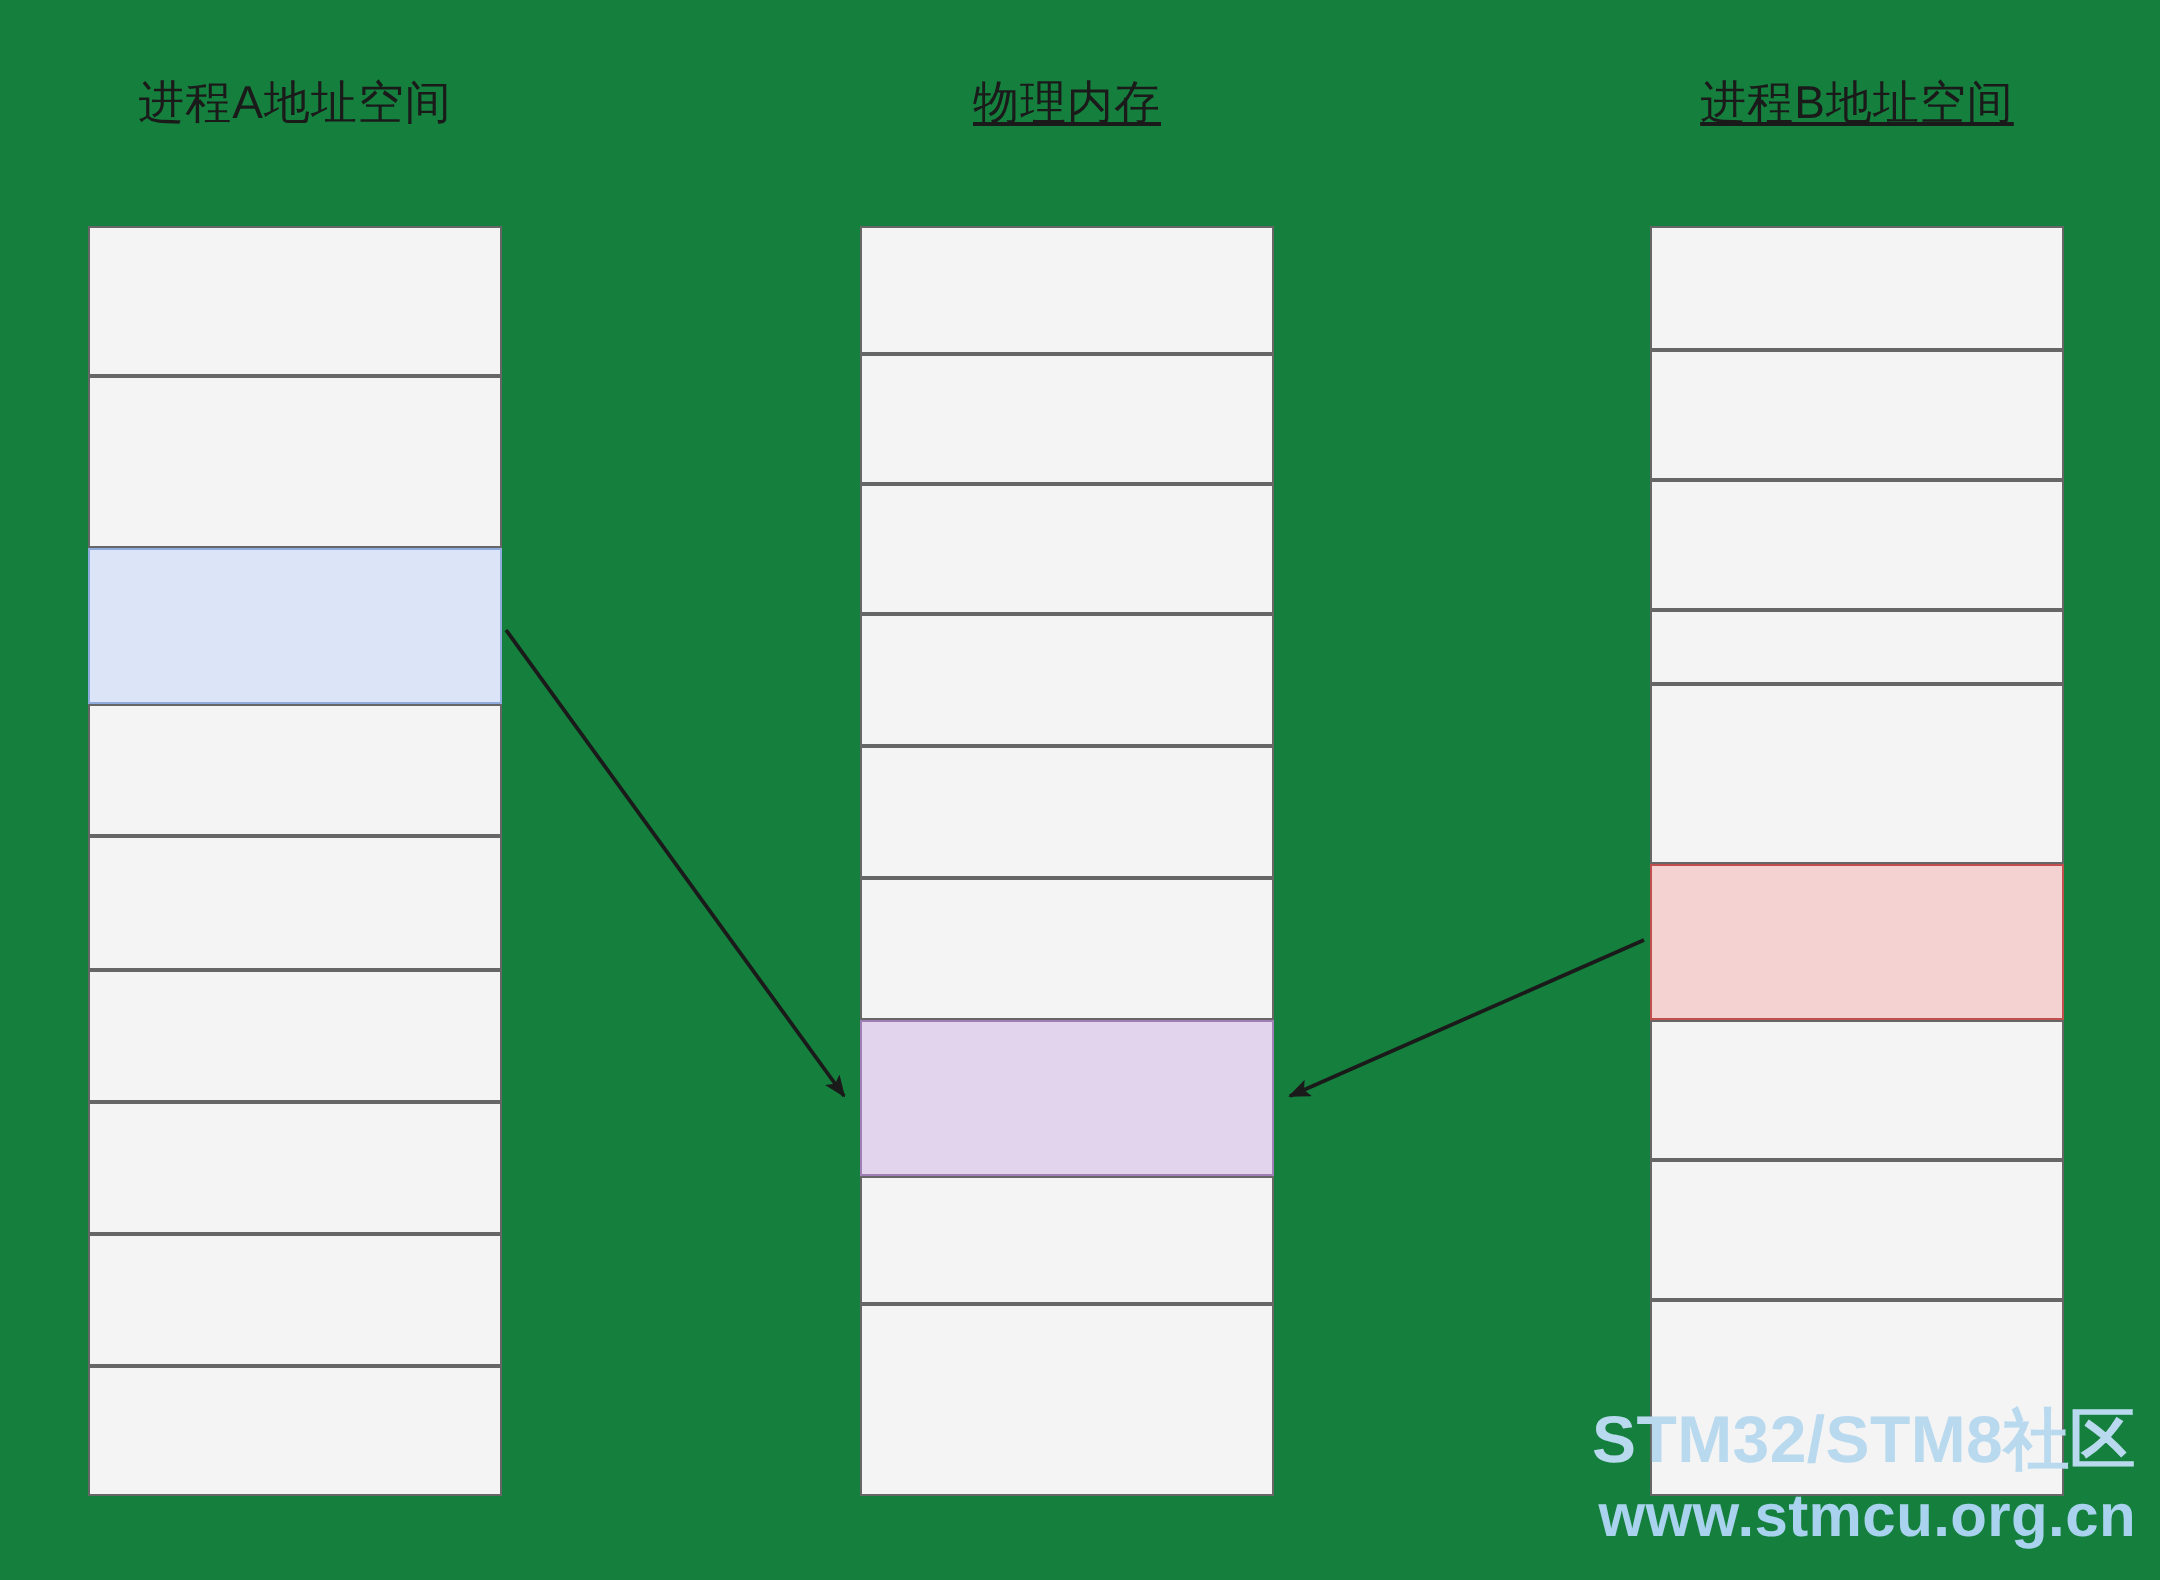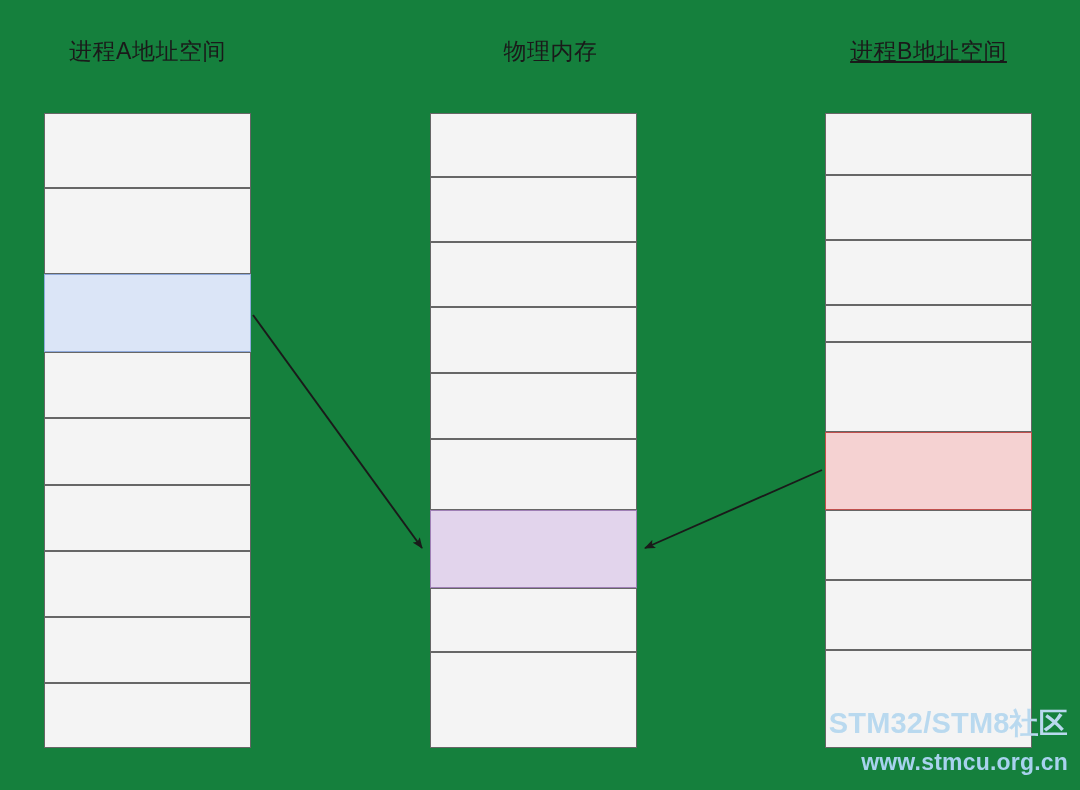--- a/index.html
+++ b/index.html
@@ -59,39 +59,39 @@
   .watermark {
     position: absolute;
     right: 12px;
     text-align: right;
     font-weight: bold;
     line-height: 1.05;
     white-space: nowrap;
   }
   .wm-line1 {
     bottom: 52px;
-    font-size: 29px;
+    font-size: 33px;
     color: #b9d9ef;
     letter-spacing: 0.2px;
   }
   .wm-line2 {
     bottom: 16px;
-    font-size: 23px;
+    font-size: 30px;
     color: #a8d2ee;
     letter-spacing: 0.2px;
   }
 </style>
 </head>
 <body>
 
 <div id="canvas">
 
   <div class="col-title" style="left:0px; top:40px; width:295px;">进程A地址空间</div>
 
-  <div class="col-title" style="left:403px; top:40px; width:295px;">物理内存</div>
+  <div class="col-title" style="left:386px; top:40px; width:295px;text-decoration:underline;">物理内存</div>
 
   <div class="col-title" style="left:781px; top:40px; width:295px;text-decoration:underline;">进程B地址空间</div>
 
   <div class="column" style="left:0; top:0; width:1080px; height:790px;">
     <div class="cell" style="left:44px; top:113px; width:207px; height:75px;"></div>
     <div class="cell" style="left:44px; top:188px; width:207px; height:86px;"></div>
     <div class="cell blue" style="left:44px; top:274px; width:207px; height:78px;"></div>
     <div class="cell" style="left:44px; top:352px; width:207px; height:66px;"></div>
     <div class="cell" style="left:44px; top:418px; width:207px; height:67px;"></div>
     <div class="cell" style="left:44px; top:485px; width:207px; height:66px;"></div>

